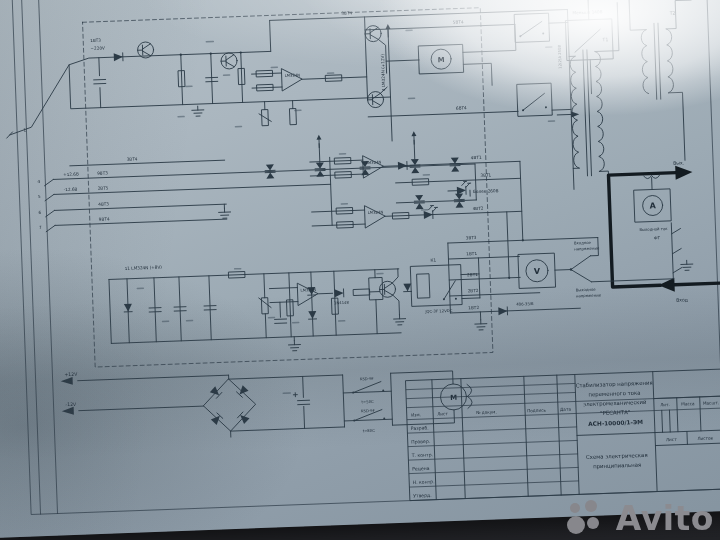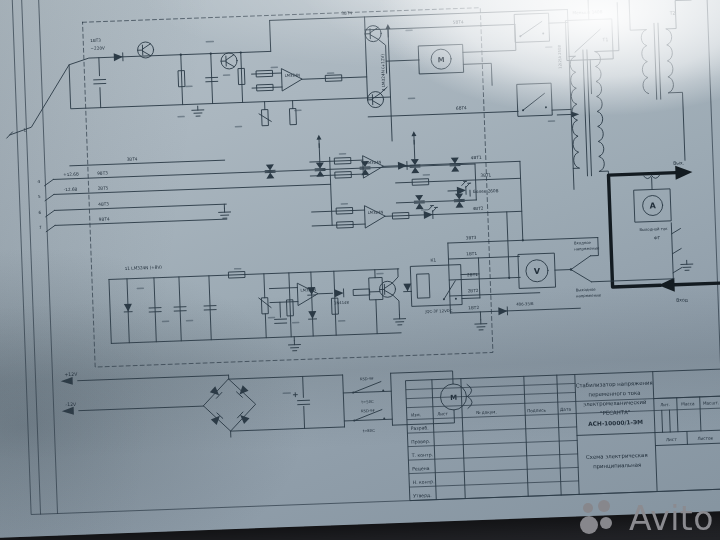--- a/index.html
+++ b/index.html
@@ -26,21 +26,21 @@
   .thick{fill:none;stroke:#131b21;stroke-width:3.4;stroke-linecap:round}
   .tf{fill:#131b21;stroke:none}
   .dash{stroke-dasharray:4 3}
   .mt{fill:none;stroke:#3b4c5a;stroke-width:1.5;opacity:.5;stroke-linecap:round}
   text{fill:#222f3b;font-family:"DejaVu Sans",sans-serif}
   .t38{font-size:3.8px}.t4{font-size:4.2px}.t46{font-size:4.6px}
   .t54{font-size:5.4px}.t58{font-size:5.8px;font-weight:bold}.t7{font-size:7px;font-weight:bold}
   .t8{font-size:8px;font-weight:bold}
   .mid{text-anchor:middle}
   .wm{position:absolute;right:6px;bottom:4px;display:flex;align-items:center;gap:14px;
-      color:#8b8b90;font-weight:normal;font-size:33px;letter-spacing:.5px;line-height:1}
+      color:#8b8b90;font-weight:bold;font-size:33px;letter-spacing:.5px;line-height:1}
 </style>
 </head>
 <body>
 
 <div class="scene">
   <div class="paper">
     <svg class="sch" viewBox="0 0 778 552">
       <defs>
         <g id="rh">
             <rect x="-8" y="-3" width="16" height="6" class="w"></rect>

